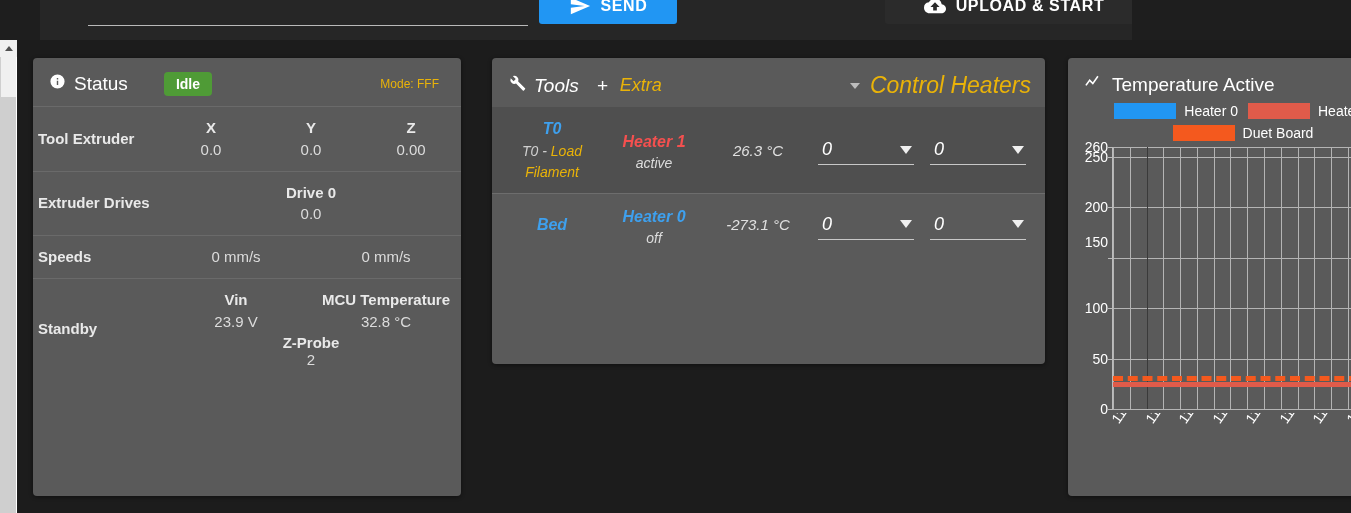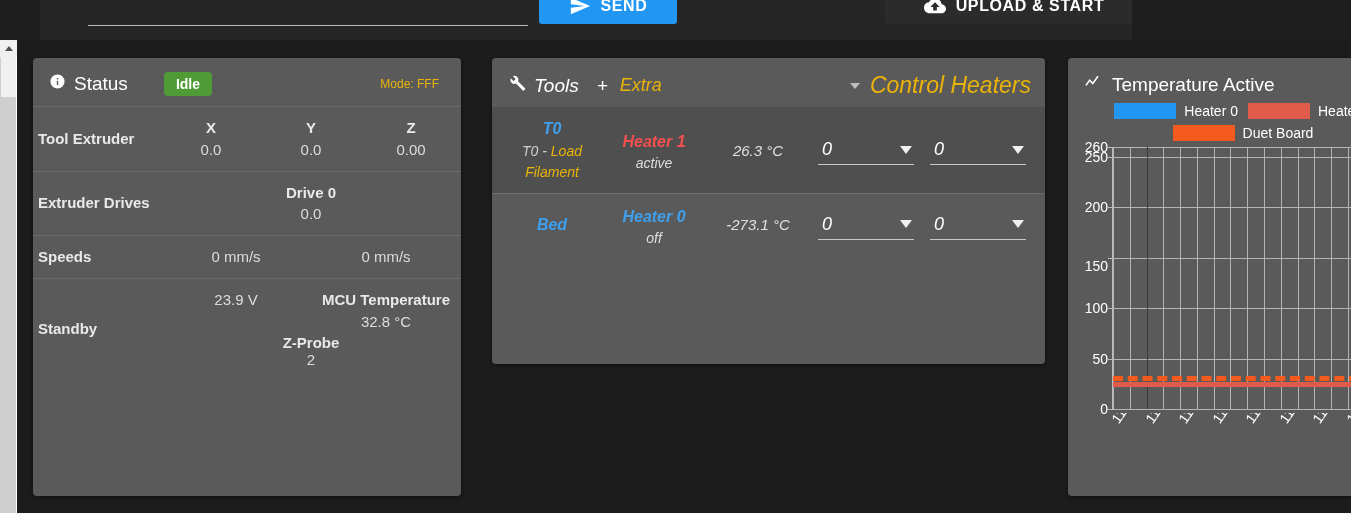--- a/index.html
+++ b/index.html
@@ -328,20 +328,21 @@
         <div class="scell">
           <span class="v">0 mm/s</span>
         </div>
       </div>
     </div>
 
     <div class="srow">
       <div class="slabel">Standby</div>
       <div class="scells" style="flex-wrap:wrap;">
         <div class="scell">
+          <span class="k">Vin</span>
           <span class="v">23.9 V</span>
         </div>
         <div class="scell">
           <span class="k">MCU Temperature</span>
           <span class="v">32.8 °C</span>
         </div>
         <div class="sensors-extra">
           <div class="k">Z-Probe</div>
           <div class="v">2</div>
         </div>
@@ -443,21 +444,21 @@
         <div class="lg">
           <span class="sw" style="background: rgb(244, 89, 30);"></span>
           <span class="lbl">Duet Board</span>
         </div>
       </div>
     <div id="plot">
       <div id="yaxis">
           <div class="ytick" style="top: 262px;">0</div>
           <div class="ytick" style="top: 211.615px;">50</div>
           <div class="ytick" style="top: 161.231px;">100</div>
-          <div class="ytick" style="top: 119px;">150</div>
+          <div class="ytick" style="top: 95px;">150</div>
           <div class="ytick" style="top: 60.4615px;">200</div>
           <div class="ytick" style="top: 10.0769px;">250</div>
           <div class="ytick" style="top: 0px;">260</div>
         </div>
       <div id="grid">
           <div class="hline" style="top: 262px;"></div>
           <div class="tickmark" style="top: 262px;"></div>
           <div class="hline" style="top: 211.615px;"></div>
           <div class="tickmark" style="top: 211.615px;"></div>
           <div class="hline" style="top: 161.231px;"></div>

